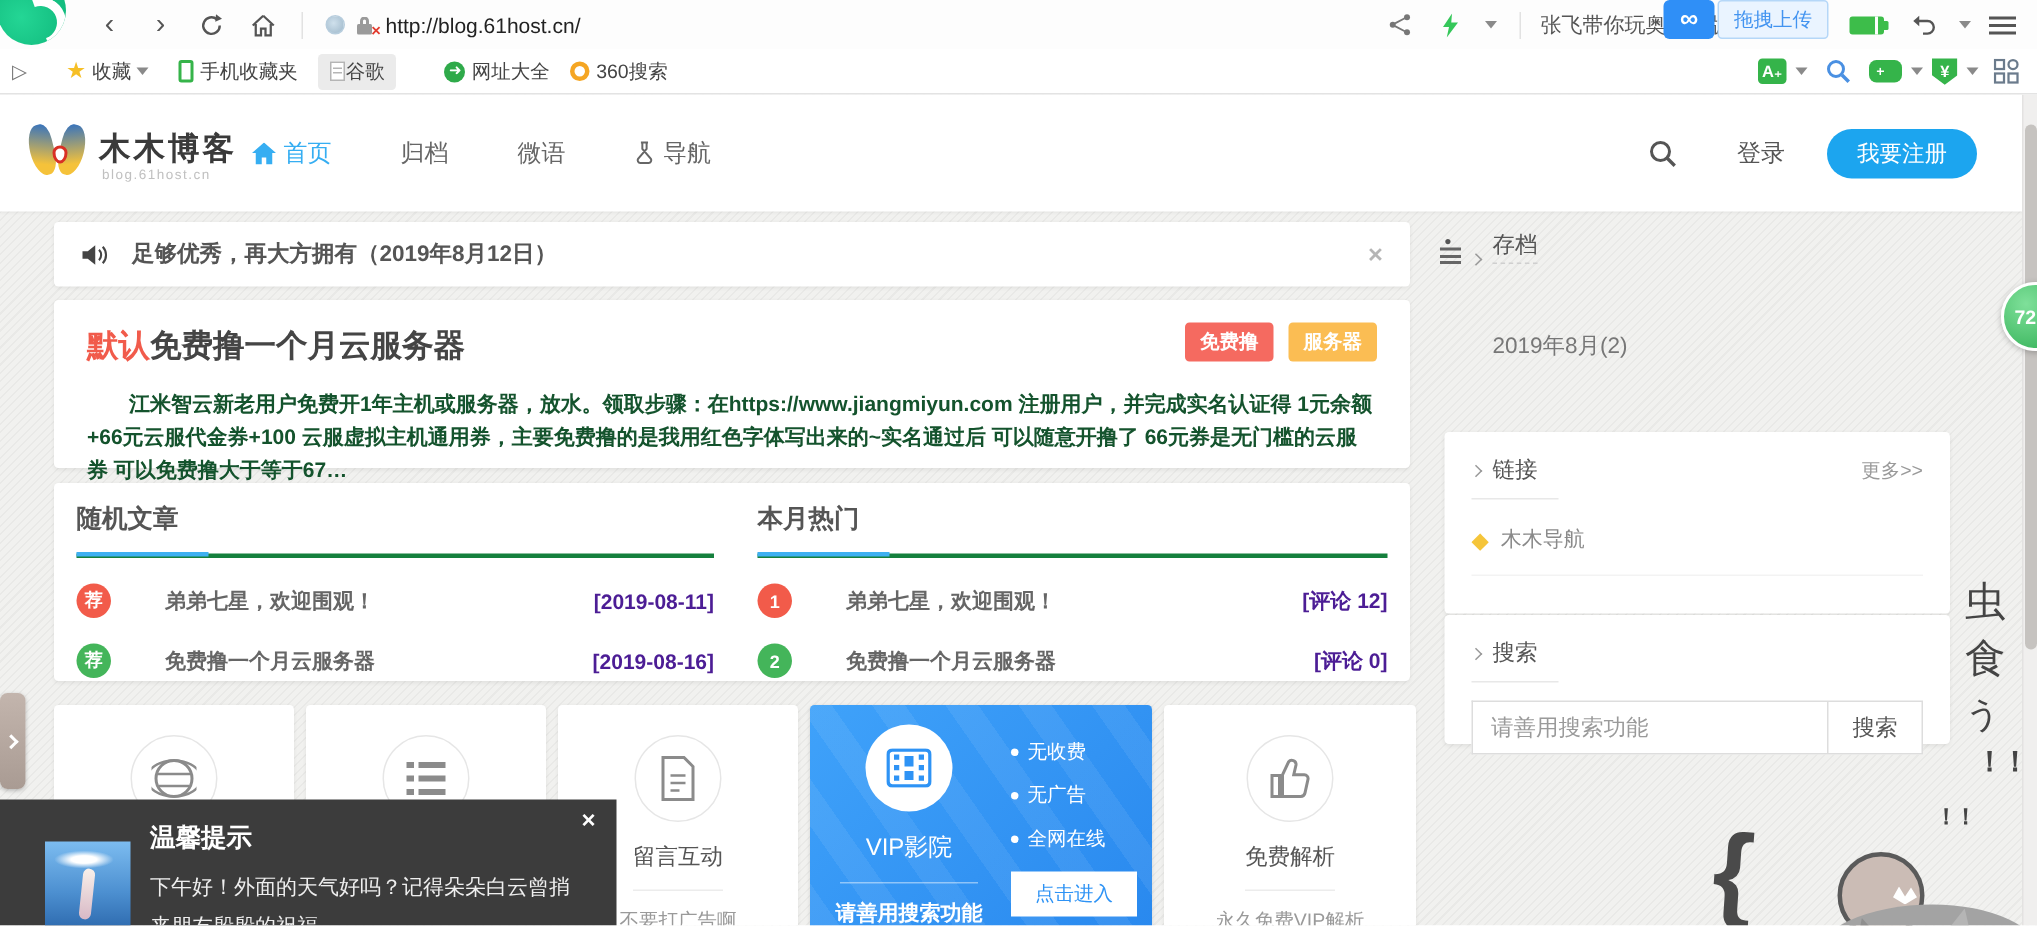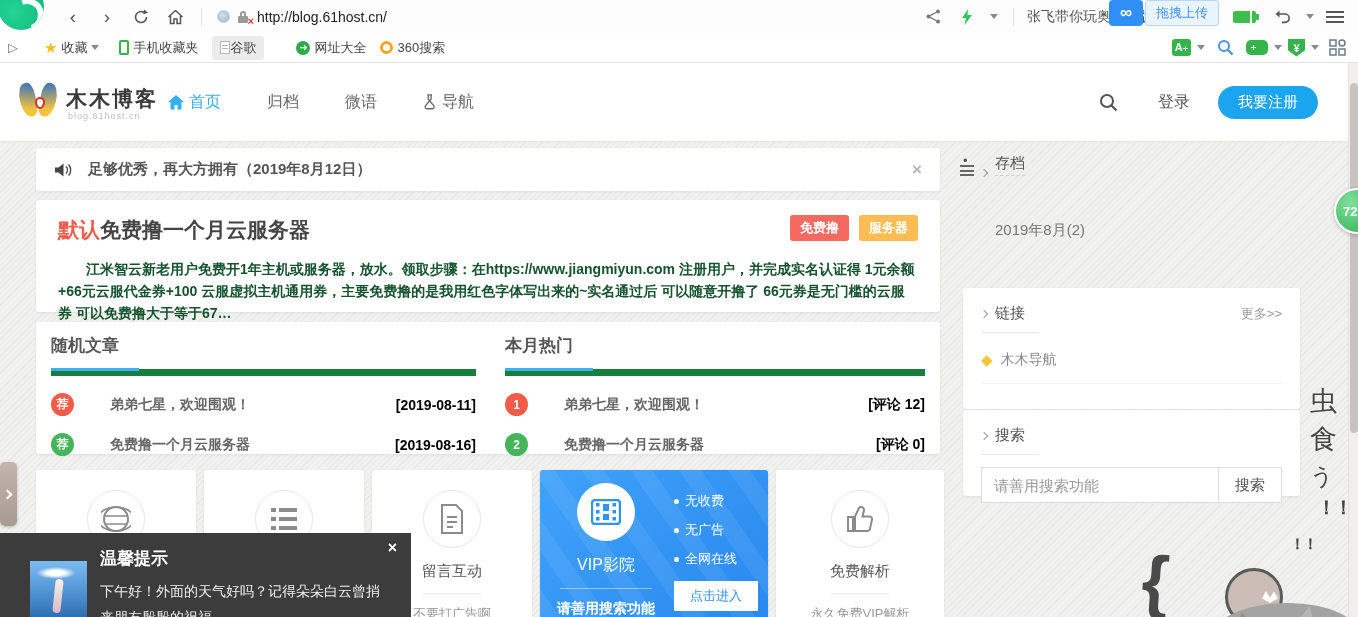--- a/index.html
+++ b/index.html
@@ -77,28 +77,28 @@
 .art-title{font-size:21px;color:#454545;}
 .art-tags{position:absolute;right:22px;top:15px;display:flex;}
 .tag{color:#fff;font-size:13px;border-radius:3px;padding:4px 10px;margin-left:10px;}
 .tag.red{background:#f56a60;}
 .tag.orange{background:#fbbd53;}
 .art-excerpt{margin-top:14px;font-size:14px;color:#14532d;line-height:22px;text-indent:2em;}
 
 .lists{left:36px;top:259px;width:904px;height:132px;display:flex;justify-content:space-between;padding:12px 15px 0 15px;}
 .lcol{width:425px;position:relative;}
 .lcol.right{width:420px;}
-.lhead{font-size:17px;color:#555;padding-bottom:12px;border-bottom:7px solid #15803d;position:relative;}
+.lhead{font-size:17px;color:#555;padding-bottom:12px;border-bottom:3px solid #15803d;position:relative;}
 .lhead::after{content:"";position:absolute;left:0;bottom:-2px;width:88px;height:3px;background:#3eb0f2;}
 .litem{display:flex;align-items:center;margin-top:17px;}
 .badge{width:23px;height:23px;border-radius:50%;color:#fff;font-size:12px;display:flex;align-items:center;justify-content:center;margin-right:9px;flex:0 0 23px;}
 .badge.red{background:#f25b4a;}
 .badge.green{background:#44b55a;}
 .ltitle{font-size:14px;color:#666;margin-left:27px;}
-.lmeta{margin-left:auto;font-size:14px;color:#000000;}
+.lmeta{margin-left:auto;font-size:14px;color:#4c1d95;}
 
 
 .fcard{position:absolute;top:407px;height:220px;background:#fff;border-radius:3px;box-shadow:0 1px 3px rgba(0,0,0,.07);text-align:center;}
 .fc1{left:36px;width:160px;}
 .fc2{left:204px;width:160px;}
 .fc3{left:372px;width:160px;}
 .fc5{left:776px;width:168px;}
 .fcircle{width:58px;height:58px;border:1px solid #e6e6e6;border-radius:50%;margin:20px auto 0;display:flex;align-items:center;justify-content:center;color:#8b8b8b;}
 .flabel{margin-top:14px;font-size:15px;color:#555;}
 .fdiv{width:60px;height:1px;background:#ececec;margin:12px auto 0;}

